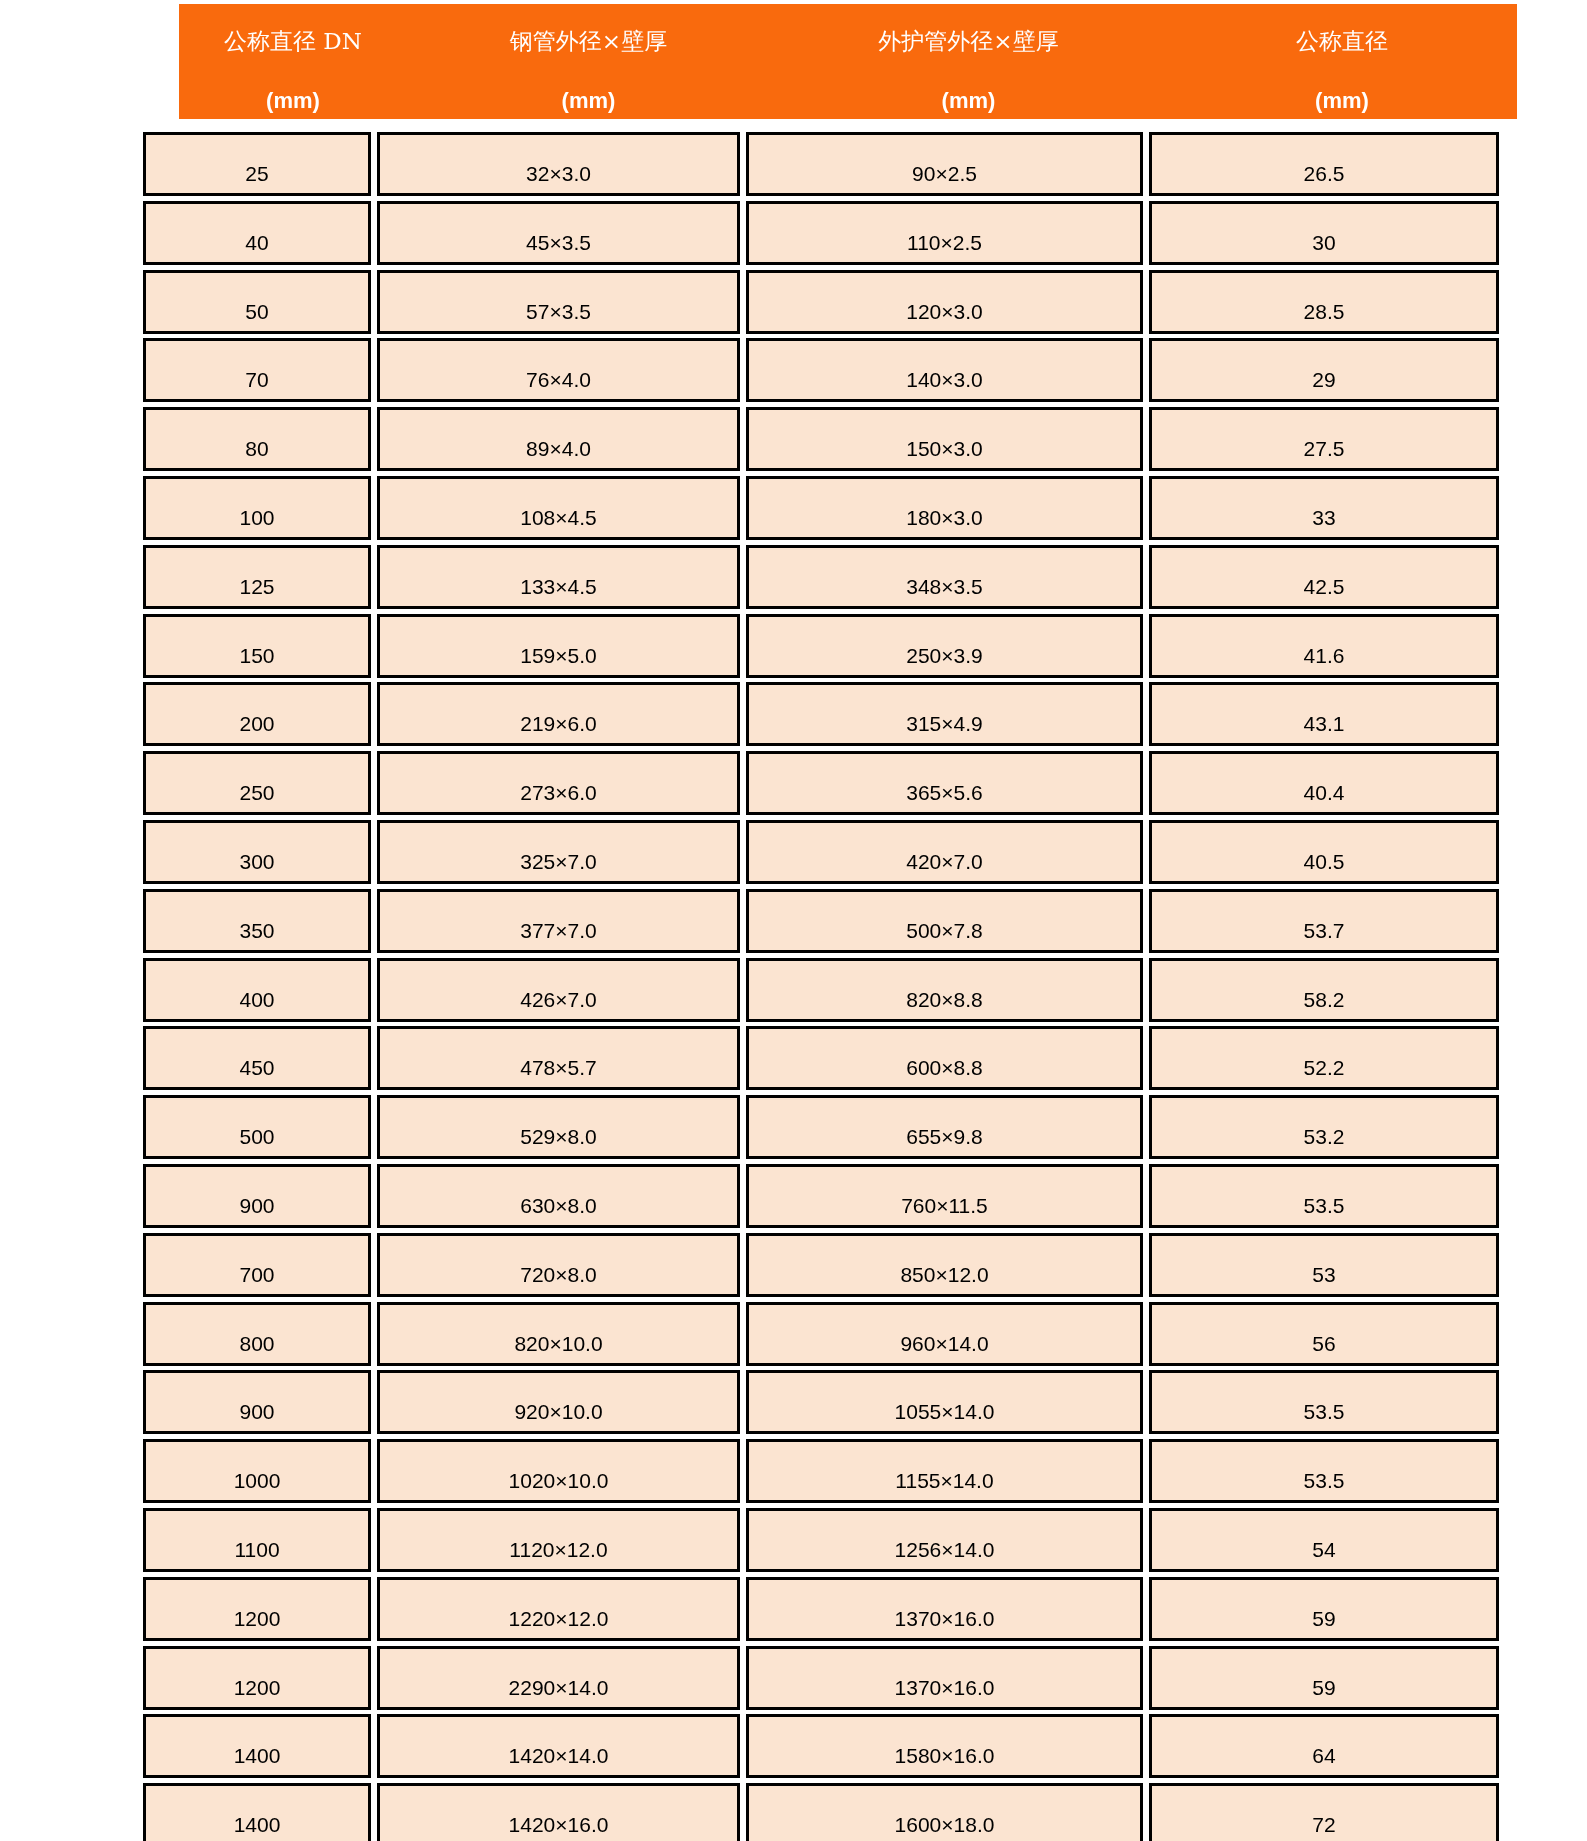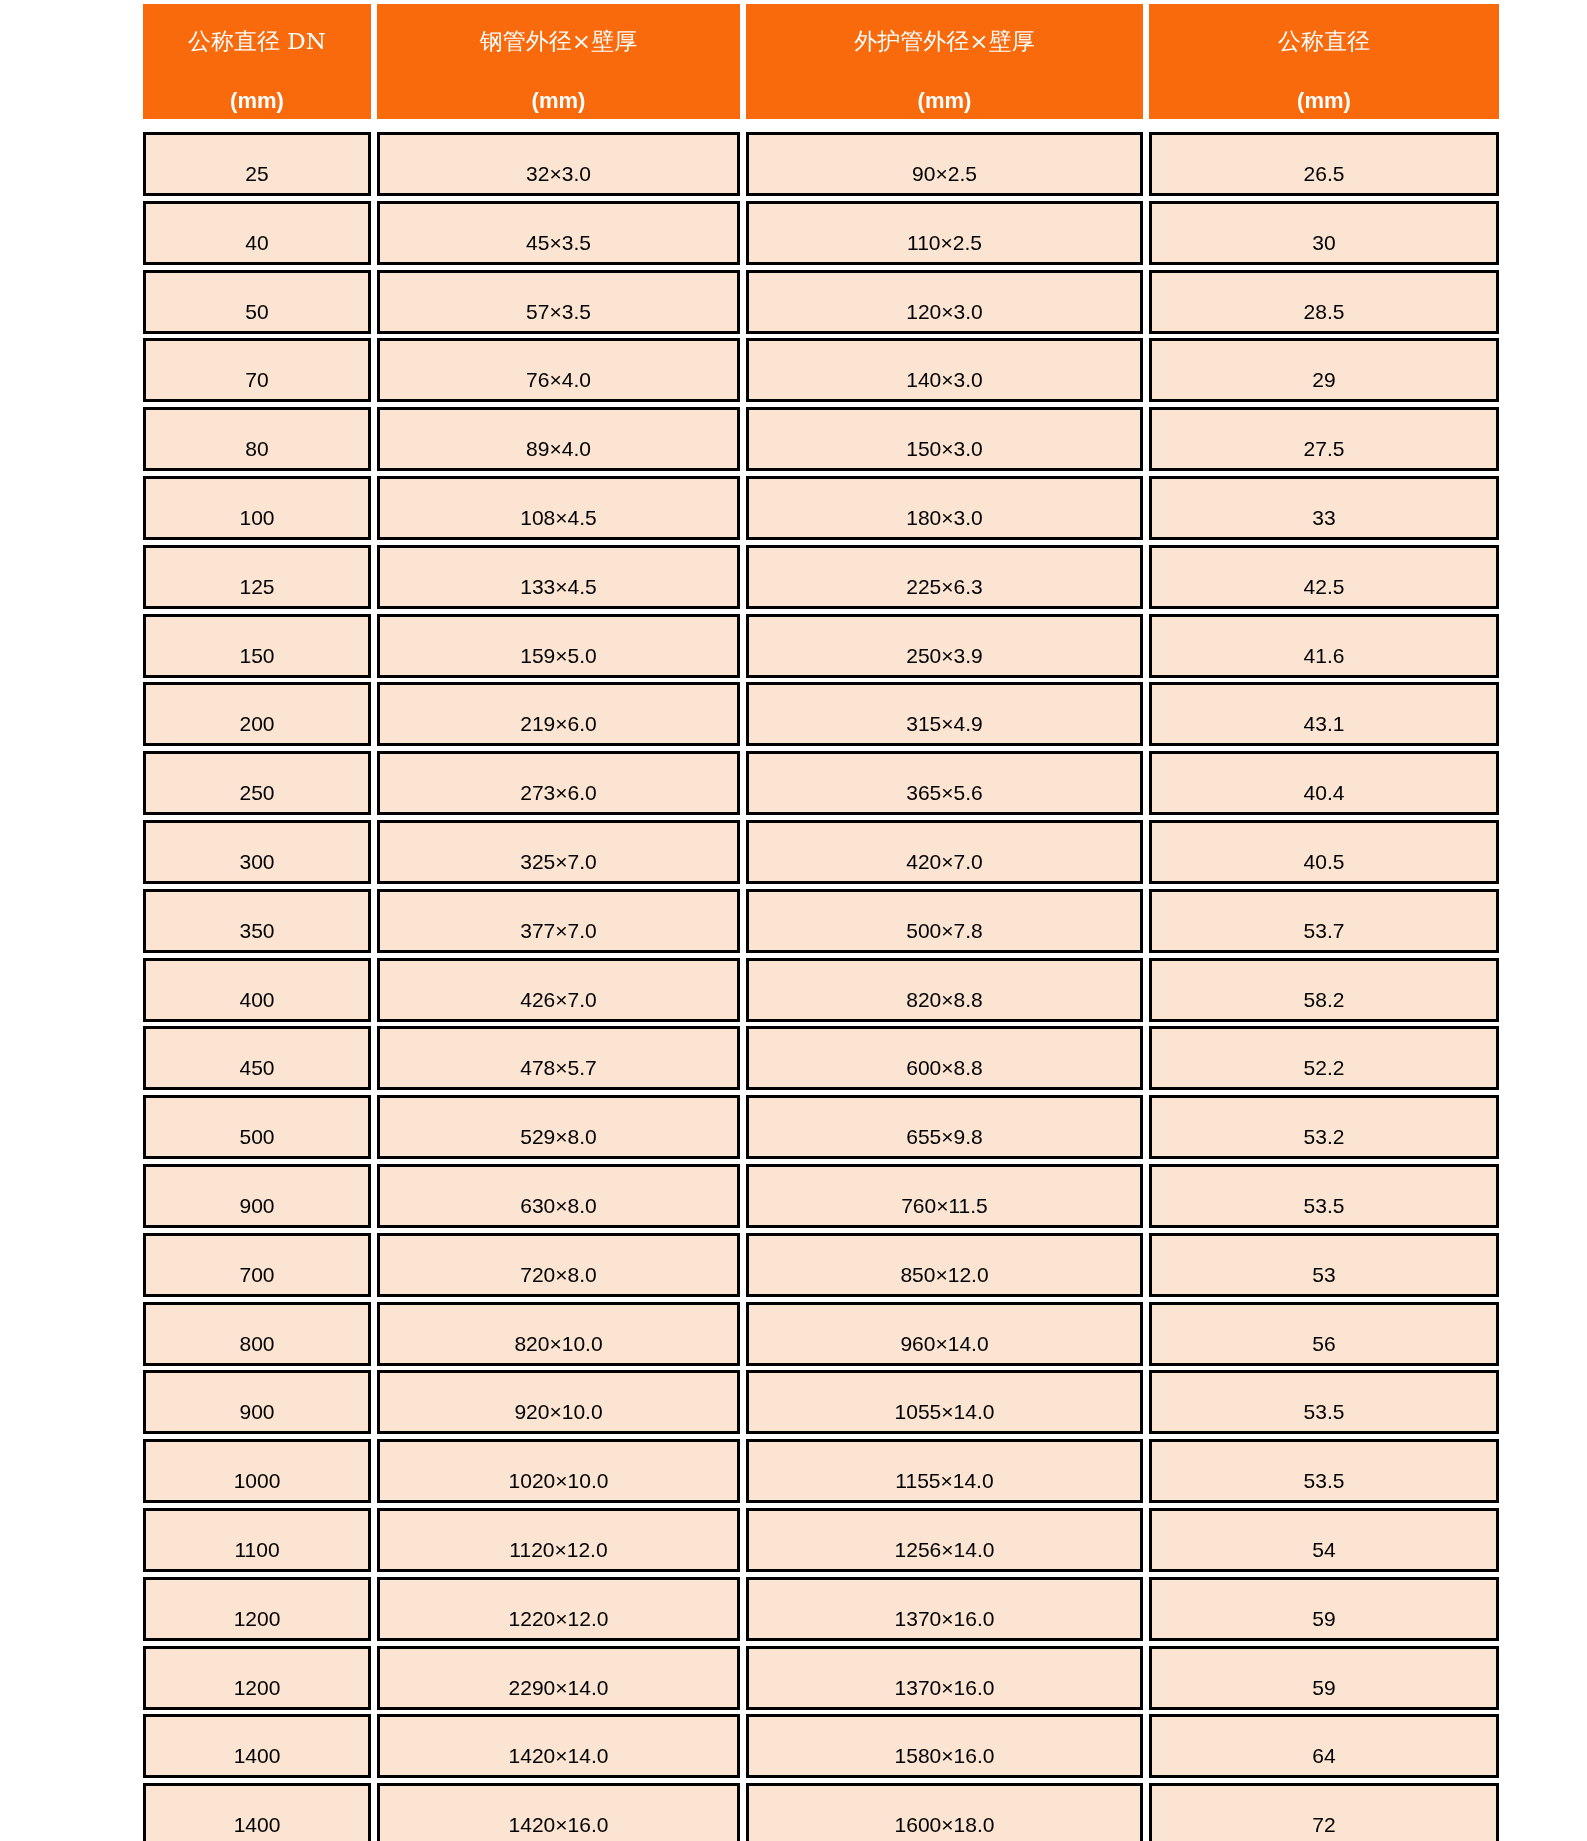--- a/index.html
+++ b/index.html
@@ -21,22 +21,22 @@
   }
   .pipe-table {
     position: absolute;
     left: 143px;
     top: 4px;
     width: 1356px;
   }
   .thead {
     display: grid;
     grid-template-columns: 228px 363px 397px 350px;
-    column-gap: 6px;
     height: 115px;
+    margin-left: 36px;
   }
   .th {
     background: var(--header-bg);
     color: var(--header-text);
     display: flex;
     flex-direction: column;
     justify-content: space-between;
     align-items: center;
     box-sizing: border-box;
     padding: 26px 0 7px 0;
@@ -98,21 +98,21 @@
       <span class="th-unit">(mm)</span>
     </div>
   </div>
   <div class="tbody" id="tbody">
       <div class="trow"><div class="td">25</div><div class="td">32×3.0</div><div class="td">90×2.5</div><div class="td">26.5</div></div>
       <div class="trow"><div class="td">40</div><div class="td">45×3.5</div><div class="td">110×2.5</div><div class="td">30</div></div>
       <div class="trow"><div class="td">50</div><div class="td">57×3.5</div><div class="td">120×3.0</div><div class="td">28.5</div></div>
       <div class="trow"><div class="td">70</div><div class="td">76×4.0</div><div class="td">140×3.0</div><div class="td">29</div></div>
       <div class="trow"><div class="td">80</div><div class="td">89×4.0</div><div class="td">150×3.0</div><div class="td">27.5</div></div>
       <div class="trow"><div class="td">100</div><div class="td">108×4.5</div><div class="td">180×3.0</div><div class="td">33</div></div>
-      <div class="trow"><div class="td">125</div><div class="td">133×4.5</div><div class="td">225×6.3</div><div class="td">42.5</div></div>
+      <div class="trow"><div class="td">125</div><div class="td">133×4.5</div><div class="td">348×3.5</div><div class="td">42.5</div></div>
       <div class="trow"><div class="td">150</div><div class="td">159×5.0</div><div class="td">250×3.9</div><div class="td">41.6</div></div>
       <div class="trow"><div class="td">200</div><div class="td">219×6.0</div><div class="td">315×4.9</div><div class="td">43.1</div></div>
       <div class="trow"><div class="td">250</div><div class="td">273×6.0</div><div class="td">365×5.6</div><div class="td">40.4</div></div>
       <div class="trow"><div class="td">300</div><div class="td">325×7.0</div><div class="td">420×7.0</div><div class="td">40.5</div></div>
       <div class="trow"><div class="td">350</div><div class="td">377×7.0</div><div class="td">500×7.8</div><div class="td">53.7</div></div>
       <div class="trow"><div class="td">400</div><div class="td">426×7.0</div><div class="td">820×8.8</div><div class="td">58.2</div></div>
       <div class="trow"><div class="td">450</div><div class="td">478×5.7</div><div class="td">600×8.8</div><div class="td">52.2</div></div>
       <div class="trow"><div class="td">500</div><div class="td">529×8.0</div><div class="td">655×9.8</div><div class="td">53.2</div></div>
       <div class="trow"><div class="td">900</div><div class="td">630×8.0</div><div class="td">760×11.5</div><div class="td">53.5</div></div>
       <div class="trow"><div class="td">700</div><div class="td">720×8.0</div><div class="td">850×12.0</div><div class="td">53</div></div>

